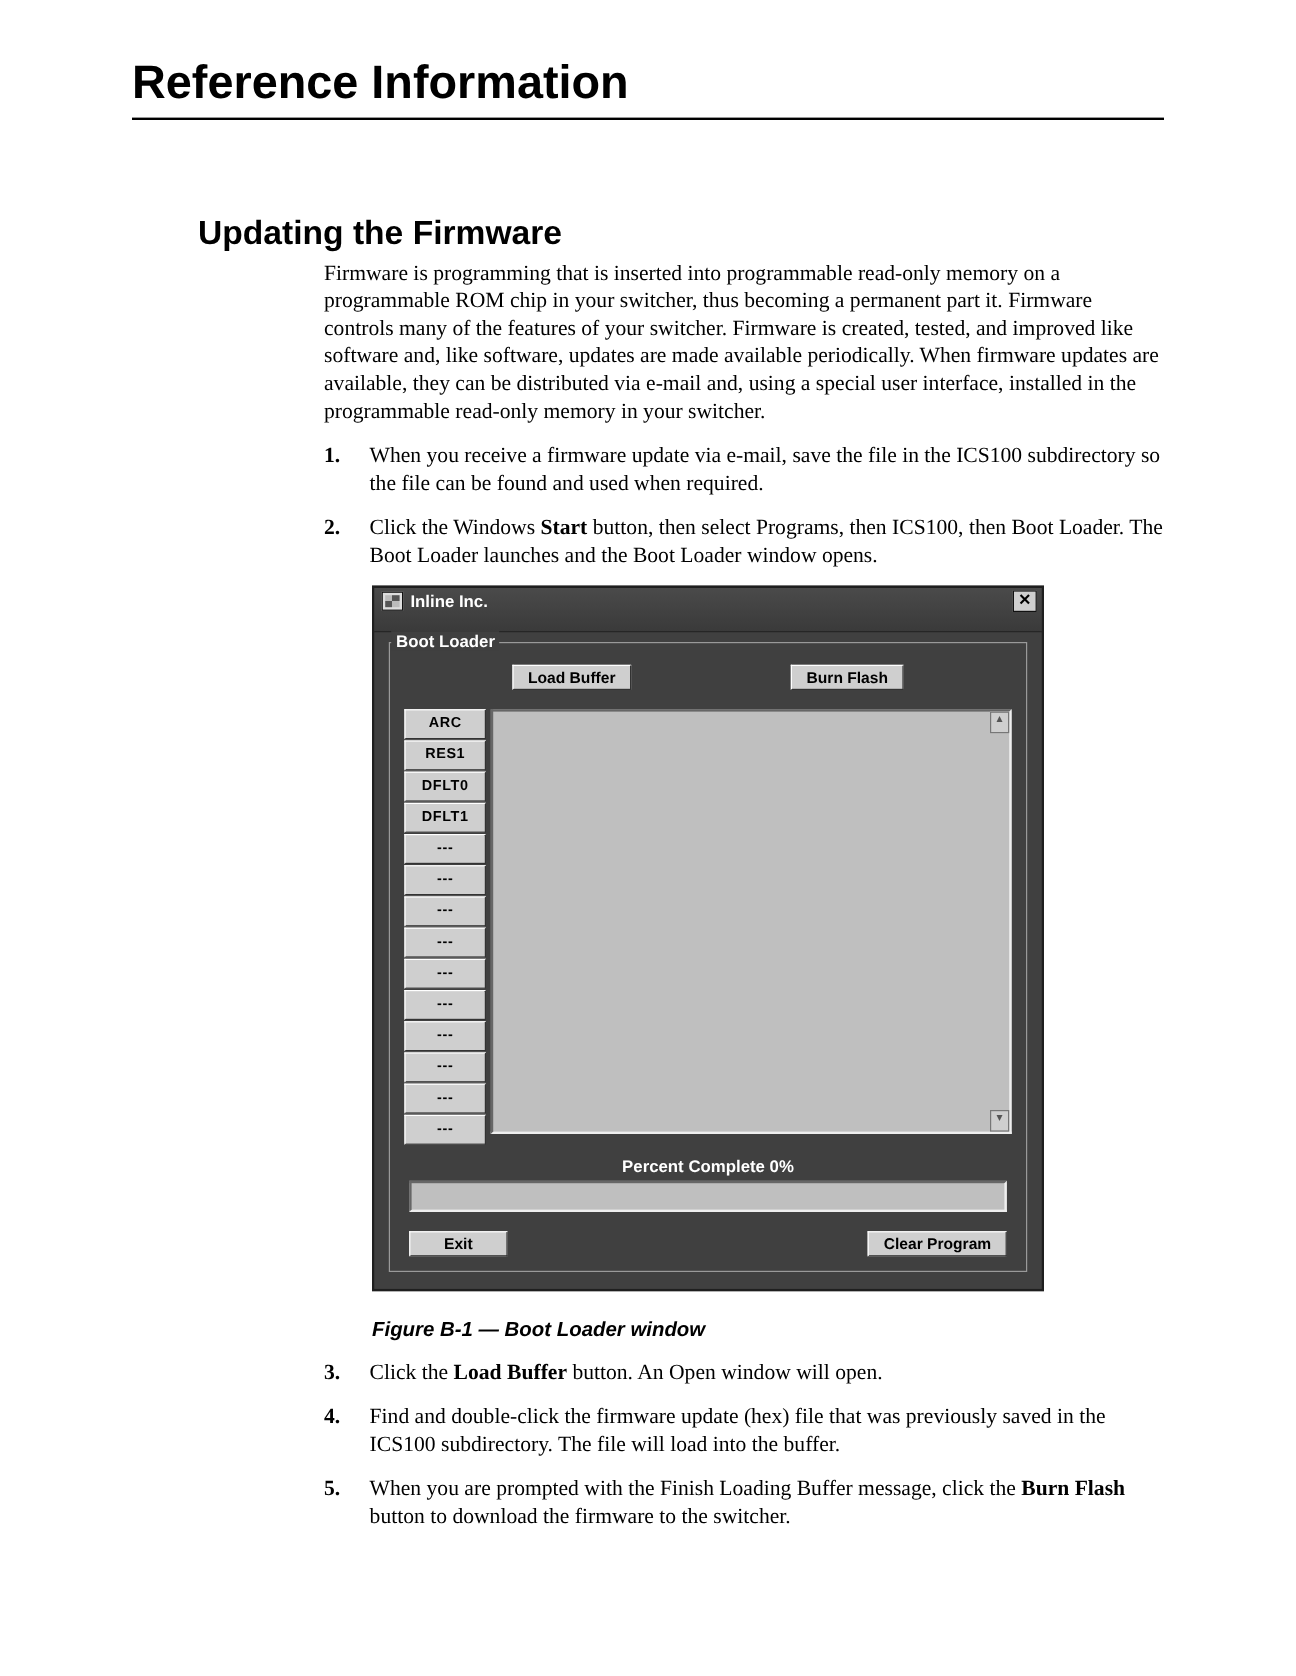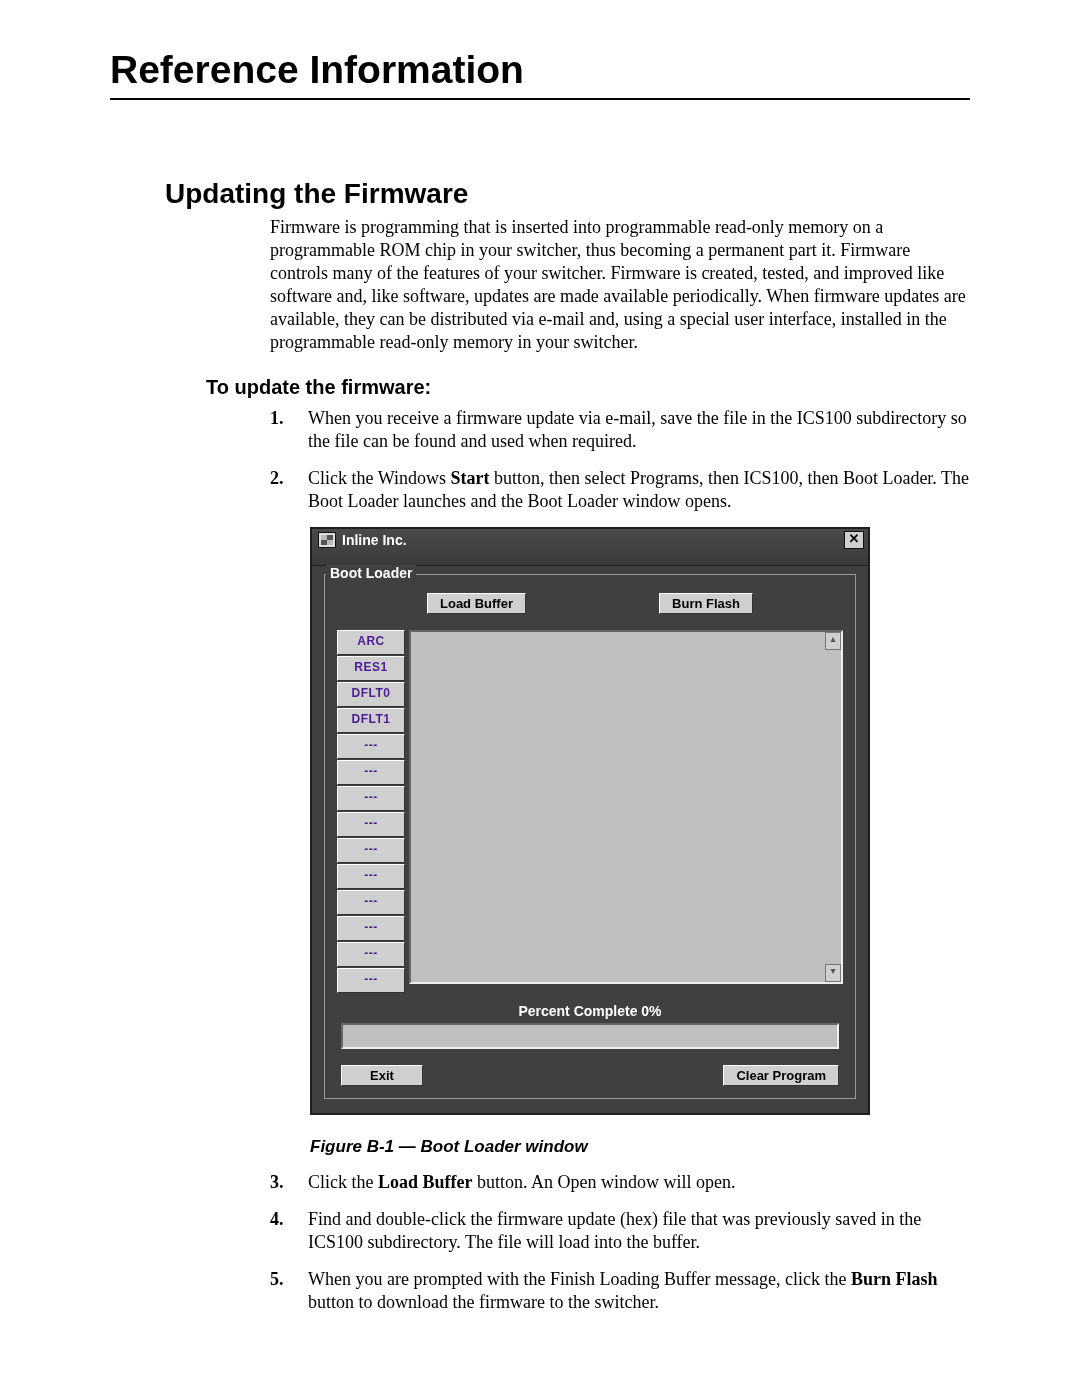--- a/index.html
+++ b/index.html
@@ -153,21 +153,21 @@
     margin-top: 6px;
   }
   .bl-sidebtns {
     display: flex;
     flex-direction: column;
     gap: 1px;
     width: 68px;
   }
   .bl-sidebtn {
     background: #cfcfcf;
-    color: #4c1d95;
+    color: #000000;
     border-top: 1px solid #fff;
     border-left: 1px solid #fff;
     border-right: 1px solid #333;
     border-bottom: 1px solid #333;
     height: 23px;
     line-height: 21px;
     font-family: Tahoma, Arial, sans-serif;
     font-size: 12px;
     font-weight: bold;
     text-align: center;
@@ -239,21 +239,20 @@
 
   <h1 class="ref">Reference Information</h1>
   <div class="rule"></div>
 
   <h2 class="section">Updating the Firmware</h2>
 
   <div class="body-block">
     <p>Firmware is programming that is inserted into programmable read-only memory on a programmable ROM chip in your switcher, thus becoming a permanent part it. Firmware controls many of the features of your switcher.  Firmware is created, tested, and improved like software and, like software, updates are made available periodically.  When firmware updates are available, they can be distributed via e-mail and, using a special user interface, installed in the programmable read-only memory in your switcher.</p>
   </div>
 
-  <h3 class="sub">To update the firmware:</h3>
 
   <div class="steps">
     <div class="step">
       <div class="num">1.</div>
       <div class="txt">When you receive a firmware update via e-mail, save the file in the ICS100 subdirectory so the file can be found and used when required.</div>
     </div>
     <div class="step">
       <div class="num">2.</div>
       <div class="txt">
         <span>Click the Windows </span><span class="bold">Start</span><span> button, then select Programs, then ICS100, then Boot Loader.  The Boot Loader launches and the Boot Loader window opens.</span>

